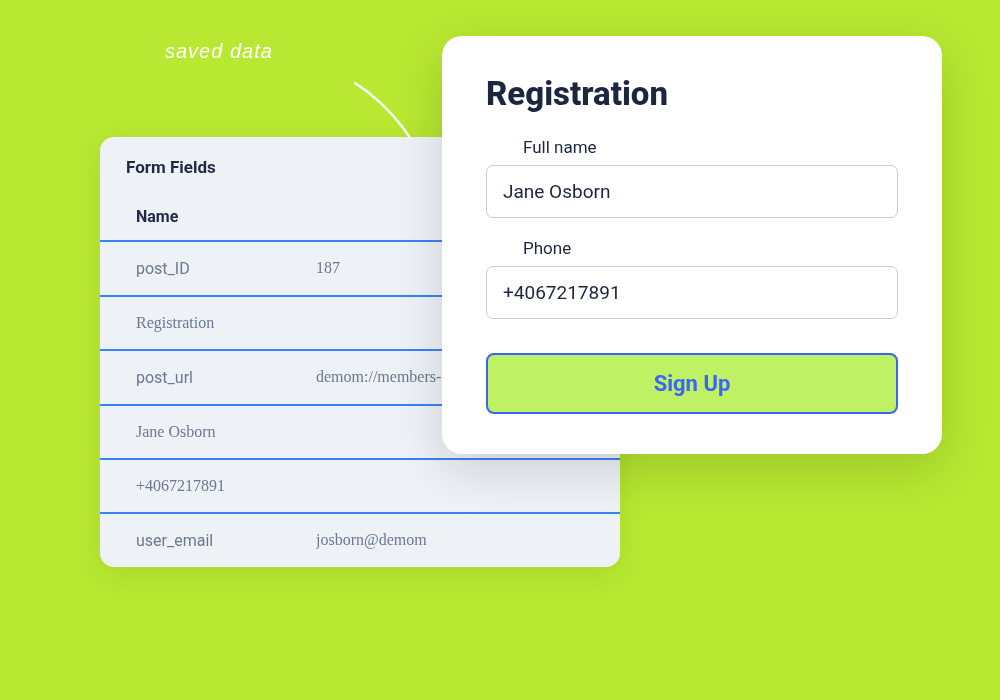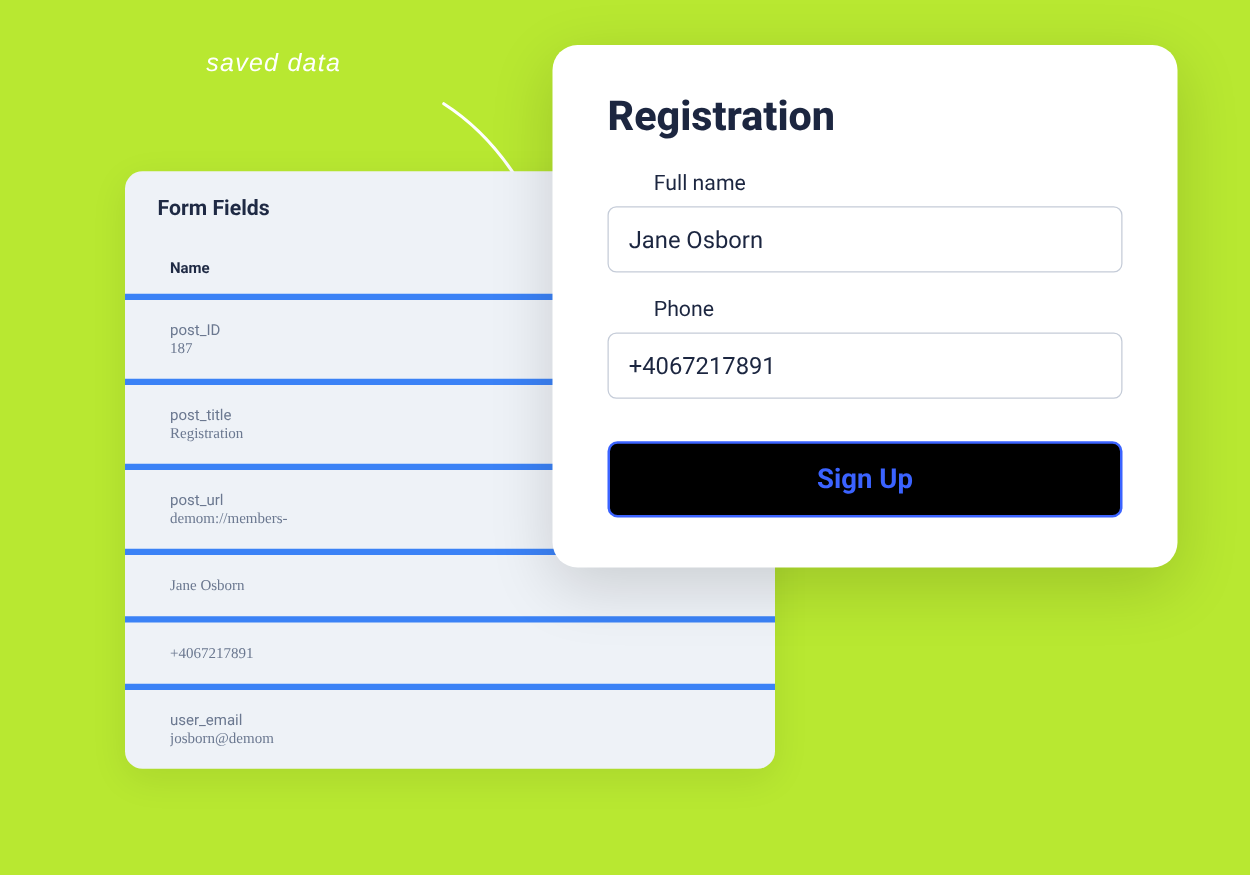--- a/index.html
+++ b/index.html
@@ -47,33 +47,32 @@
   }
   .table-title {
     padding: 20px 26px 16px 26px;
     font-size: 17px;
     font-weight: 700;
     color: #1f2a44;
   }
   .table-header {
     display: flex;
     padding: 14px 36px 14px 36px;
-    font-size: 12px;
+    font-size: 16px;
     font-weight: 700;
     color: #1f2a44;
   }
   .col-name { width: 180px; flex-shrink: 0; }
   .col-value { flex: 1; }
   .table-row {
     display: flex;
     padding: 17px 36px;
-    border-top: 5px solid #3b82f6;
-    font-size: 12px;
+    border-top: 2px solid #3b82f6;
+    font-size: 16px;
     color: #6b7890;
-    flex-direction: column;
   }
   .table-row .col-name { color: #6b7890; }
   .table-row .col-value { color: #6b7890; white-space: nowrap; overflow: hidden; font-family: Liberation Serif, serif; }
 
   
   .form-card {
     position: absolute;
     top: 36px;
     left: 442px;
     width: 500px;
@@ -107,21 +106,21 @@
     background: #fff;
     font-family: inherit;
   }
   .signup-btn {
     width: 100%;
     padding: 16px;
     margin-top: 14px;
     font-size: 22px;
     font-weight: 700;
     color: #3b63ff;
-    background: #000000;
+    background: #bef264;
     border: 2.5px solid #3b63ff;
     border-radius: 8px;
     cursor: pointer;
     font-family: inherit;
   }
 </style>
 </head>
 <body>
 
 <div class="annotation">saved data</div>
@@ -134,21 +133,20 @@
 <div class="table-card">
   <div class="table-title">Form Fields</div>
   <div class="table-header">
     <div class="col-name">Name</div>
   </div>
   <div class="table-row">
     <div class="col-name">post_ID</div>
     <div class="col-value">187</div>
   </div>
   <div class="table-row">
-    <div class="col-name">post_title</div>
     <div class="col-value">Registration</div>
   </div>
   <div class="table-row">
     <div class="col-name">post_url</div>
     <div class="col-value">demom://members-</div>
   </div>
   <div class="table-row">
     <div class="col-value">Jane Osborn</div>
   </div>
   <div class="table-row">

